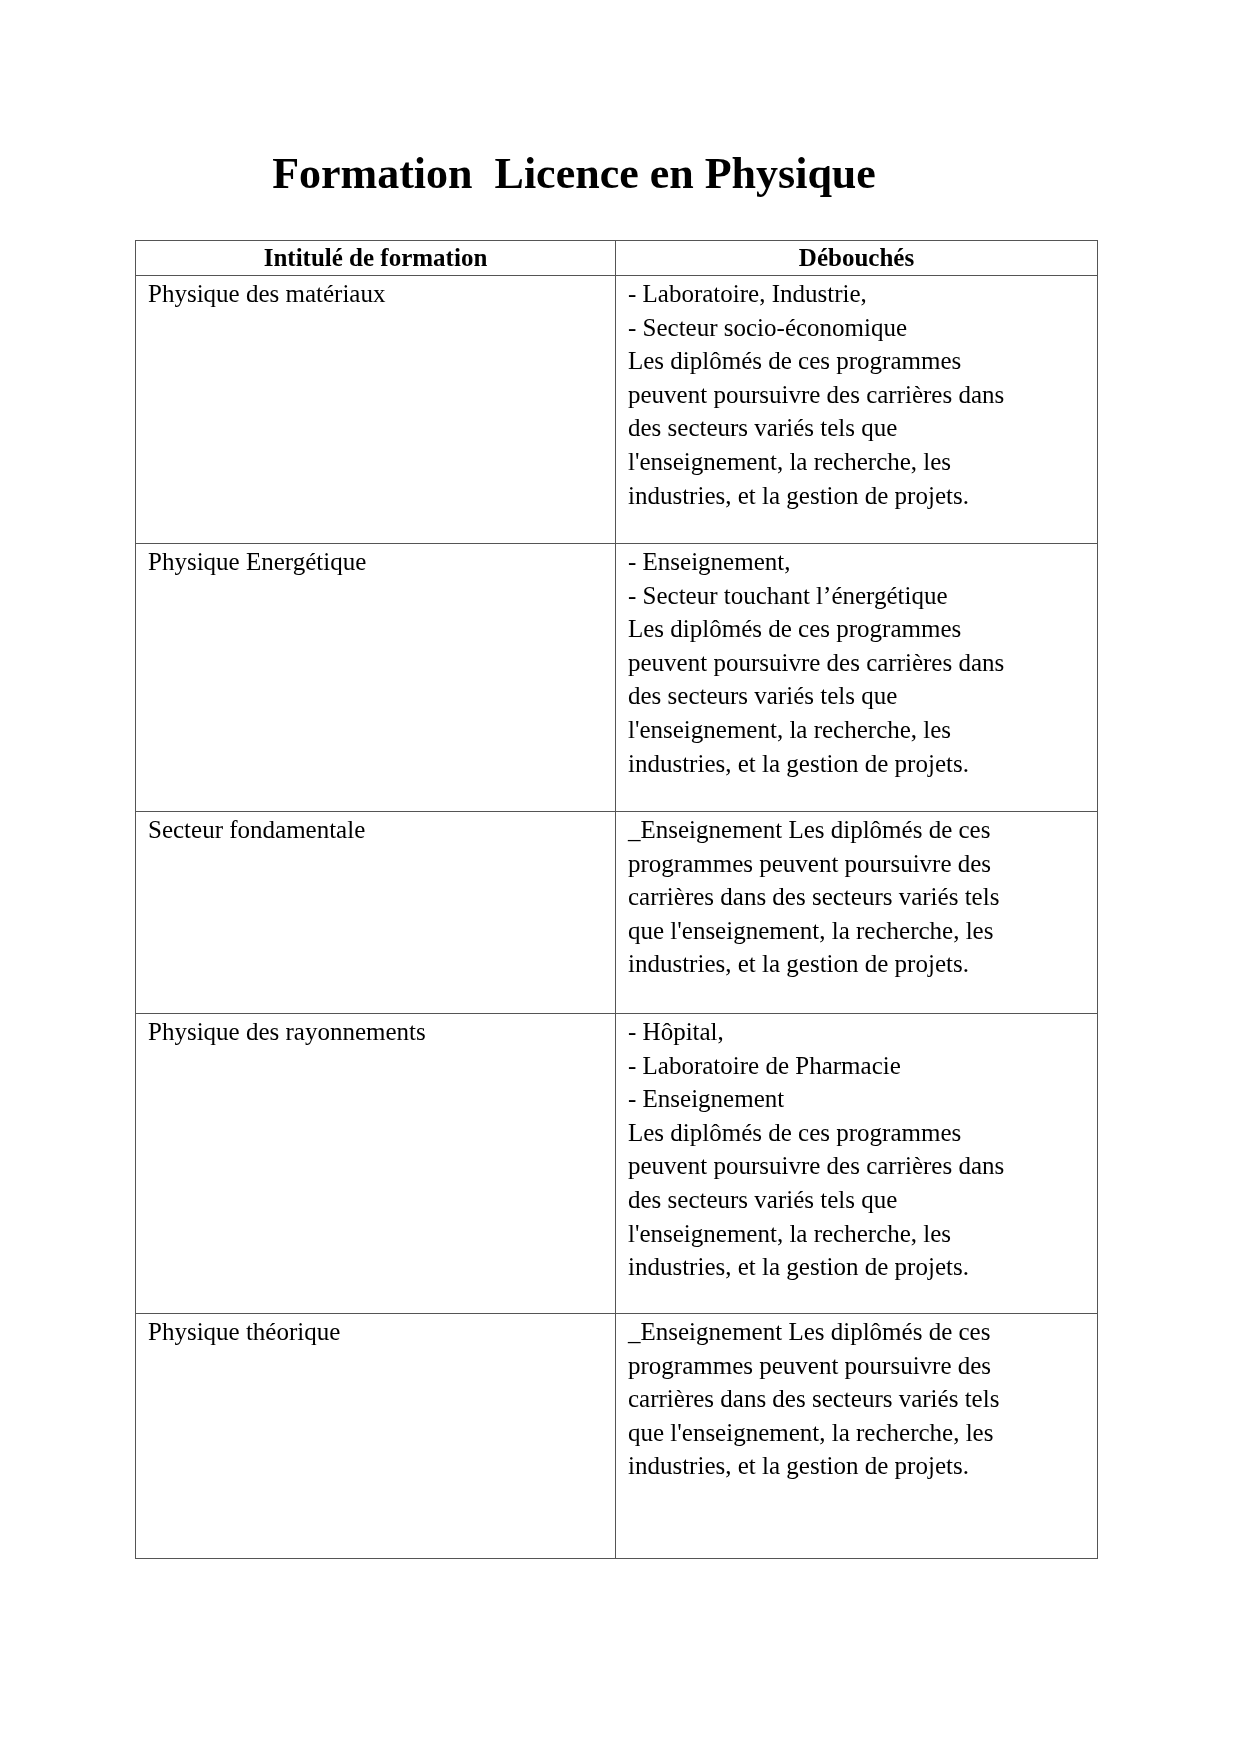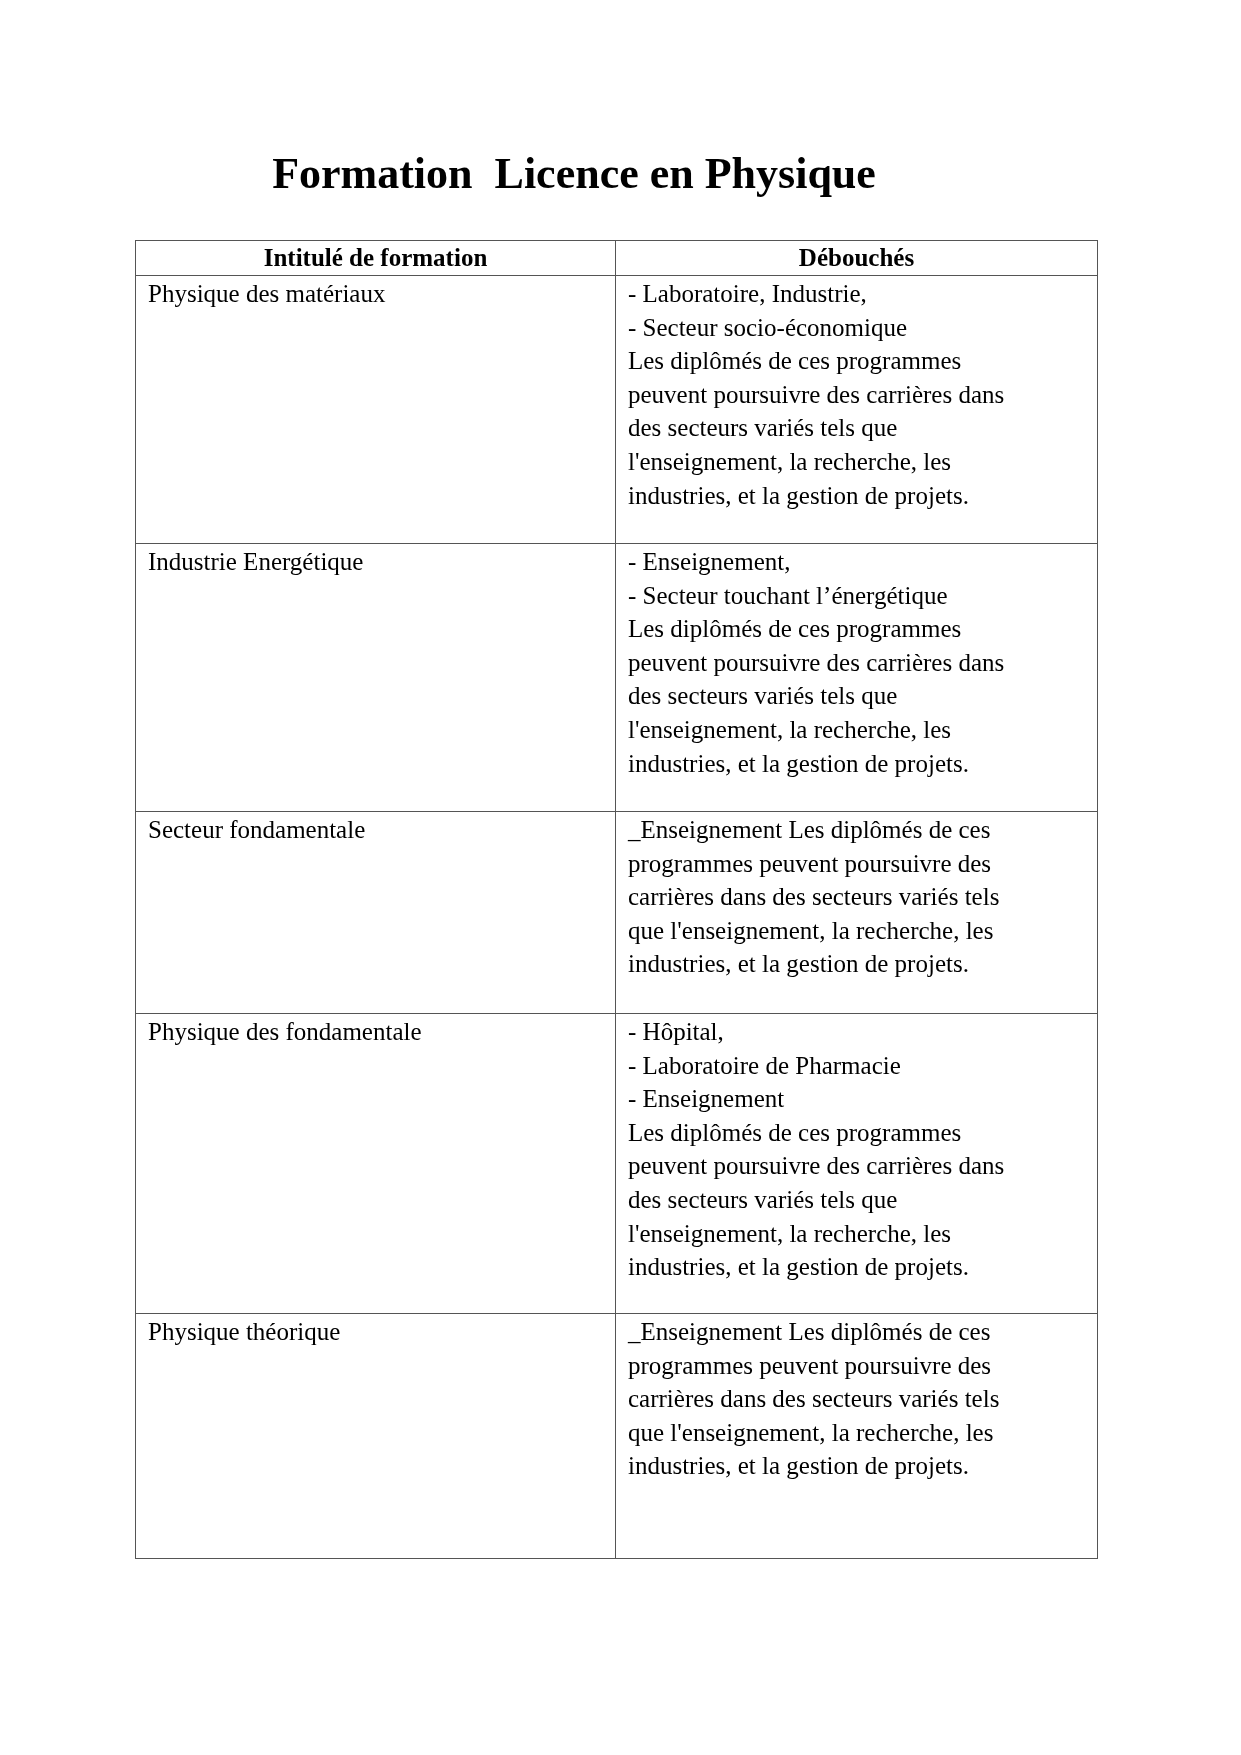--- a/index.html
+++ b/index.html
@@ -87,21 +87,21 @@
 - Secteur socio-économique
  Les diplômés de ces programmes
 peuvent poursuivre des carrières dans
 des secteurs variés tels que
 l'enseignement, la recherche, les
 industries, et la gestion de projets.</div>
         </td>
     </tr>
     <tr class="r2">
       <td>
-          <div class="cell-text">Industrie Energétique</div>
+          <div class="cell-text">Physique Energétique</div>
         </td>
       <td>
           <div class="cell-text">- Enseignement,
 - Secteur touchant l’énergétique
  Les diplômés de ces programmes
 peuvent poursuivre des carrières dans
 des secteurs variés tels que
 l'enseignement, la recherche, les
 industries, et la gestion de projets.</div>
         </td>
@@ -113,21 +113,21 @@
       <td>
           <div class="cell-text">_Enseignement Les diplômés de ces
 programmes peuvent poursuivre des
 carrières dans des secteurs variés tels
 que l'enseignement, la recherche, les
 industries, et la gestion de projets.</div>
         </td>
     </tr>
     <tr class="r4">
       <td>
-          <div class="cell-text">Physique des fondamentale</div>
+          <div class="cell-text">Physique des rayonnements</div>
         </td>
       <td>
           <div class="cell-text">- Hôpital,
 - Laboratoire de Pharmacie
 - Enseignement
  Les diplômés de ces programmes
 peuvent poursuivre des carrières dans
 des secteurs variés tels que
 l'enseignement, la recherche, les
 industries, et la gestion de projets.</div>

